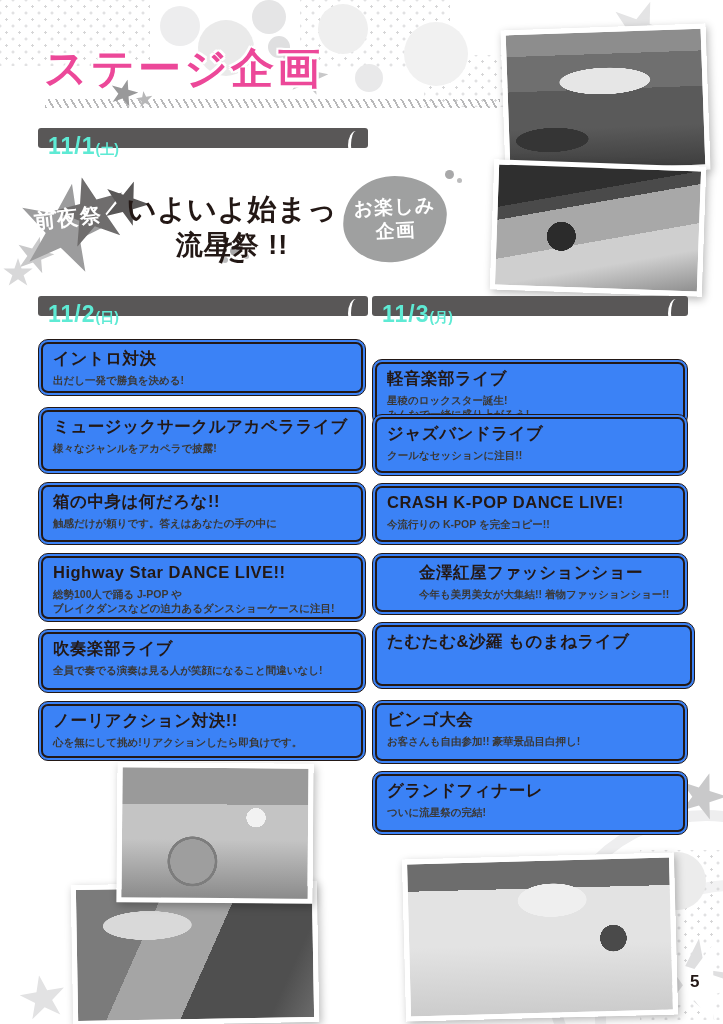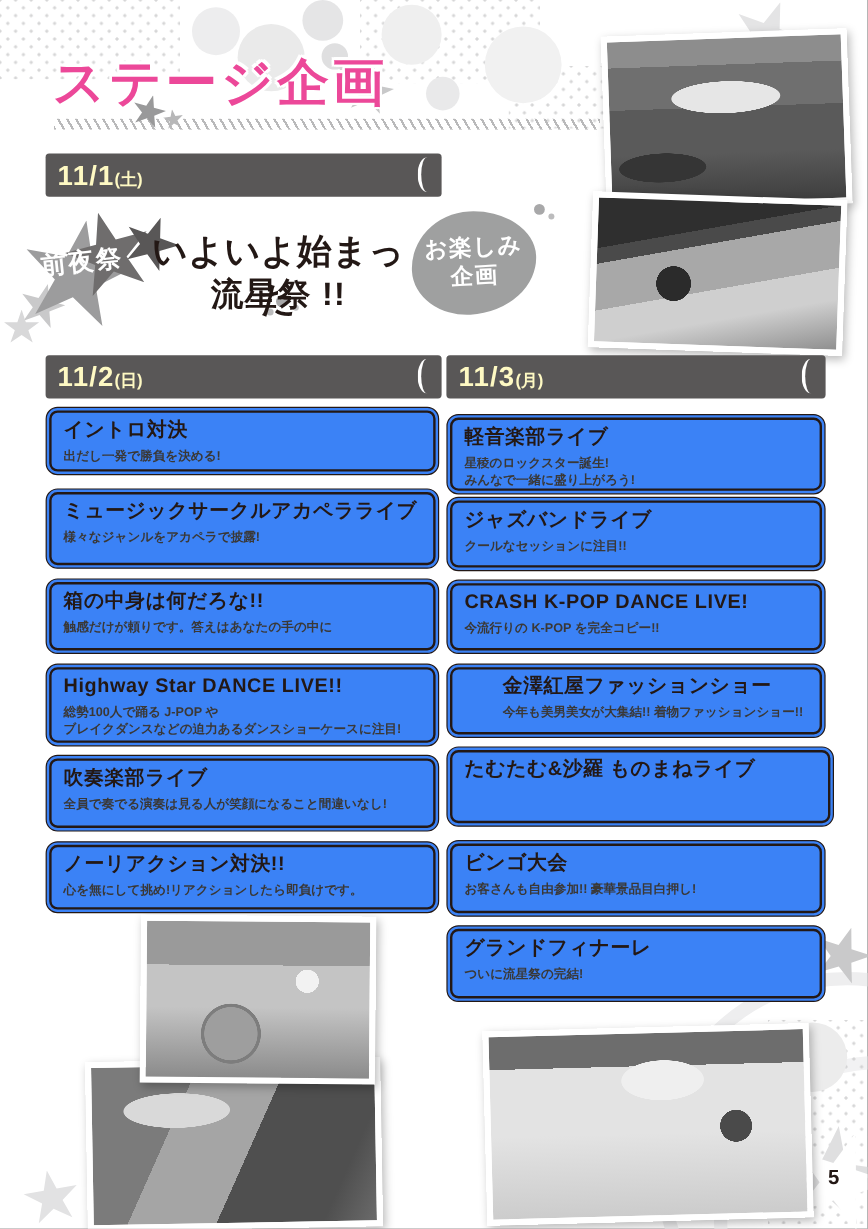--- a/index.html
+++ b/index.html
@@ -10,21 +10,21 @@
   .circ{position:absolute;border-radius:50%;}
   .dots{position:absolute;background-image:radial-gradient(#c9c9ca 1.2px,transparent 1.4px),radial-gradient(#c9c9ca 1.2px,transparent 1.4px);background-size:13px 13px;background-position:0 0,6.5px 6.5px;opacity:.75;}
   .ring{position:absolute;border-radius:50%;border:11px solid #eeeeef;}
   .deco{z-index:0;}
   
   .title{position:absolute;left:44px;top:40px;z-index:2;font-size:43px;font-weight:bold;letter-spacing:3px;color:#ec4899;
          text-shadow:2px 0 #fff,-2px 0 #fff,0 2px #fff,0 -2px #fff,2px 2px #fff,-2px -2px #fff,2px -2px #fff,-2px 2px #fff;}
   .hatch{position:absolute;left:45px;top:99px;width:455px;height:9px;z-index:1;
          background:repeating-linear-gradient(60deg,#b9b9ba 0 1.8px,transparent 1.8px 6.5px);}
   
-  .banner{position:absolute;height:36px;background:#595757;border-radius:3px;color:#fef9c3;z-index:3;
+  .banner{position:absolute;height:20px;background:#595757;border-radius:3px;color:#5eead4;z-index:3;
           line-height:36px;padding-left:10px;box-sizing:border-box;white-space:nowrap;}
   .banner::after{content:"";position:absolute;right:4px;top:3px;width:13px;height:29px;
           border-left:3.5px solid #fff;border-radius:50%;}
   .dnum{font-size:23px;font-weight:bold;letter-spacing:1px;}
   .dday{font-size:14px;font-weight:bold;}
   
   .starlabel{position:absolute;left:34px;top:204px;z-index:3;transform:rotate(-6deg);
              font-size:21px;font-weight:bold;color:#fff;letter-spacing:2px;}
   .hl1{position:absolute;left:116px;top:190px;width:232px;z-index:2;text-align:center;
        font-size:29px;font-weight:bold;letter-spacing:.5px;}
@@ -165,21 +165,21 @@
   <div class="ebox" style="left:38px;top:701px;width:328px;height:60px;">
     <div class="ein">
         <div class="et">ノーリアクション対決!!</div>
     <div class="ed">心を無にして挑め!リアクションしたら即負けです。</div>
       </div>
   </div>
 
   <div class="banner" style="left:372px;top:296px;width:316px;">
     <span class="dnum">11/3</span><span class="dday">(月)</span>
   </div>
-  <div class="ebox" style="left:372px;top:345px;width:316px;height:67px;">
+  <div class="ebox" style="left:372px;top:359px;width:316px;height:67px;">
     <div class="ein">
         <div class="et">軽音楽部ライブ</div>
     <div class="ed">星稜のロックスター誕生!
 みんなで一緒に盛り上がろう!</div>
       </div>
   </div>
   <div class="ebox" style="left:372px;top:414px;width:316px;height:62px;">
     <div class="ein">
         <div class="et">ジャズバンドライブ</div>
     <div class="ed">クールなセッションに注目!!</div>

